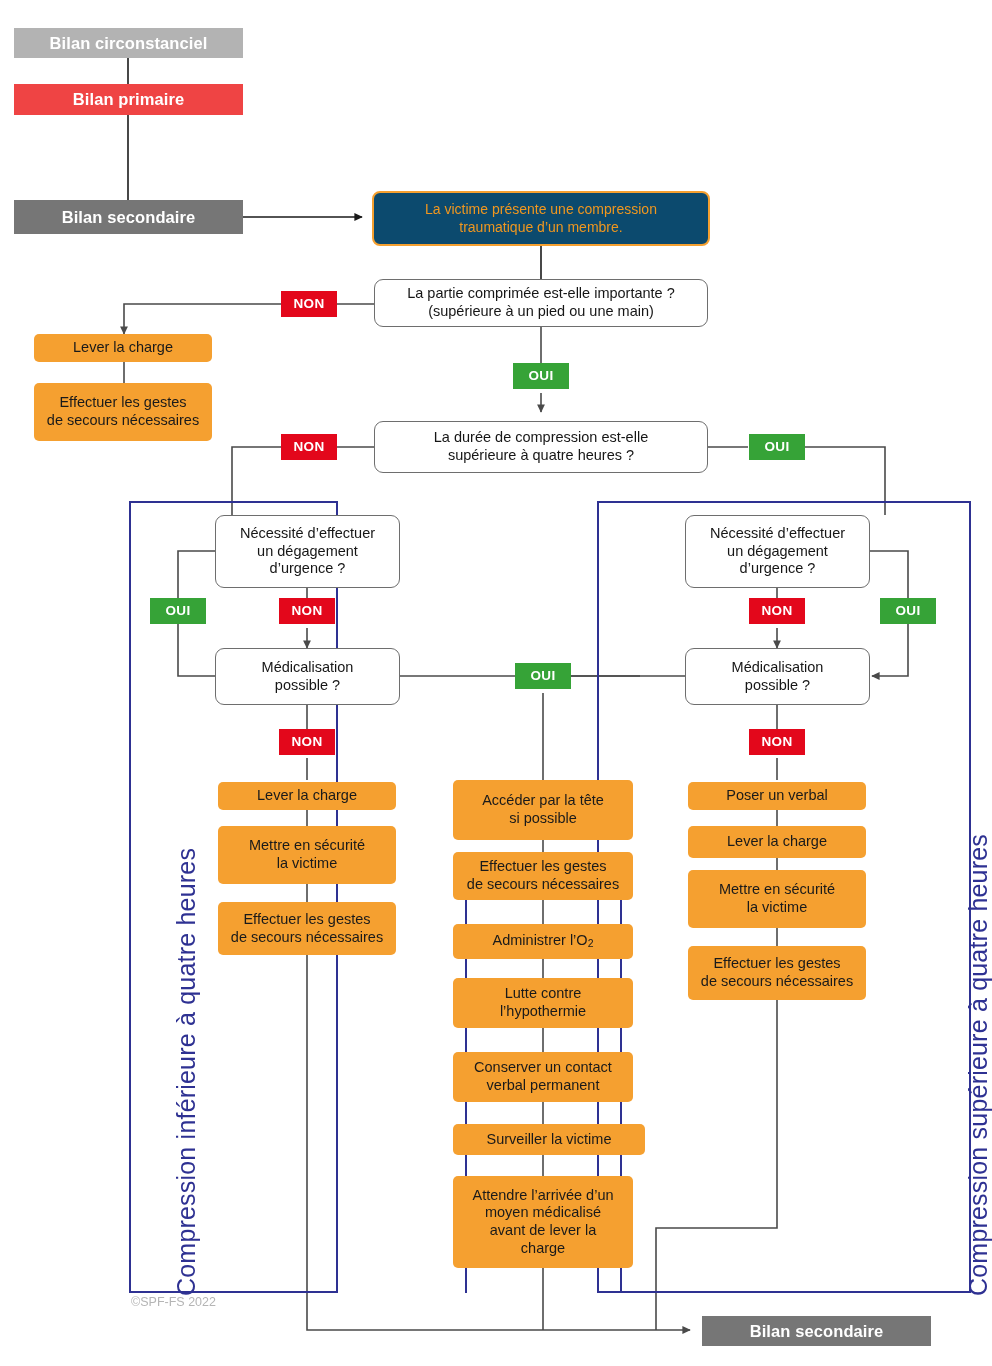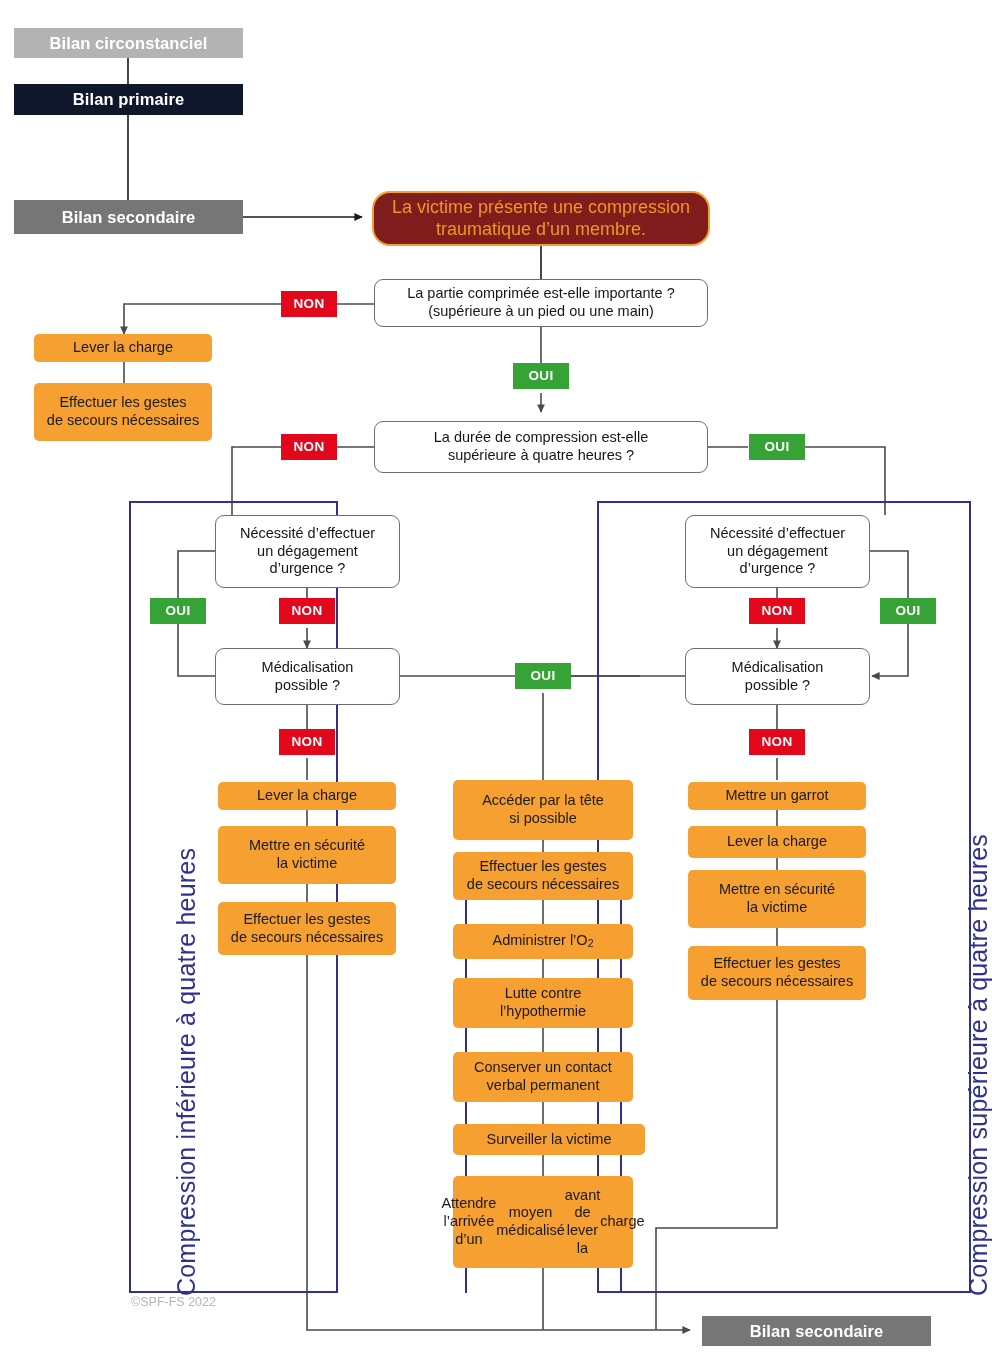--- a/index.html
+++ b/index.html
@@ -31,30 +31,30 @@
   }
 
   
   .bilan{
     color:#ffffff;
     font-weight:bold;
     font-size:16.5px;
     letter-spacing:.1px;
   }
   .bilan.l1{background:#b3b3b3;align-items:center;}
-  .bilan.l2{background:#0f172a;}
+  .bilan.l2{background:#ef4444;}
   .bilan.l3{background:#767676;}
 
   
   .startbox{
     border:2px solid #F5A030;
-    border-radius:18px;
-    background:#7f1d1d;
+    border-radius:8px;
+    background:#0c4a6e;
     color:#F0971F;
-    font-size:18px;
+    font-size:14px;
     padding:4px 10px;
   }
 
   
   .decision{
     border:1.2px solid #6e6e6e;
     border-radius:9px;
     background:#ffffff;
     color:#161616;
     font-size:14.5px;
@@ -314,21 +314,21 @@
   <div class="node decision" style="left:685px;top:648px;width:185px;height:57px;flex-direction:column;">
     <span>Médicalisation</span>
     <span>possible ?</span>
   </div>
 
   <div class="node tag no" style="left:749px;top:729px;width:56px;height:26px;">
     <span>NON</span>
   </div>
 
   <div class="node action" style="left:688px;top:782px;width:178px;height:28px;">
-    <span>Mettre un garrot</span>
+    <span>Poser un verbal</span>
   </div>
 
   <div class="node action" style="left:688px;top:826px;width:178px;height:32px;">
     <span>Lever la charge</span>
   </div>
 
   <div class="node action" style="left:688px;top:870px;width:178px;height:58px;flex-direction:column;">
     <span>Mettre en sécurité</span>
     <span>la victime</span>
   </div>
@@ -363,21 +363,21 @@
 
   <div class="node action" style="left:453px;top:1052px;width:180px;height:50px;flex-direction:column;">
     <span>Conserver un contact</span>
     <span>verbal permanent</span>
   </div>
 
   <div class="node action" style="left:453px;top:1124px;width:192px;height:31px;">
     <span>Surveiller la victime</span>
   </div>
 
-  <div class="node action" style="left:453px;top:1176px;width:180px;height:92px;flex-direction:row;">
+  <div class="node action" style="left:453px;top:1176px;width:180px;height:92px;flex-direction:column;">
     <span>Attendre l’arrivée d’un</span>
     <span>moyen médicalisé</span>
     <span>avant de lever la</span>
     <span>charge</span>
   </div>
 
   <div class="copyright" style="left:131px;top:1295px;">©SPF-FS 2022</div>
 
   <div class="node bilan l3" style="left:702px;top:1316px;width:229px;height:30px;">
     <span>Bilan secondaire</span>

